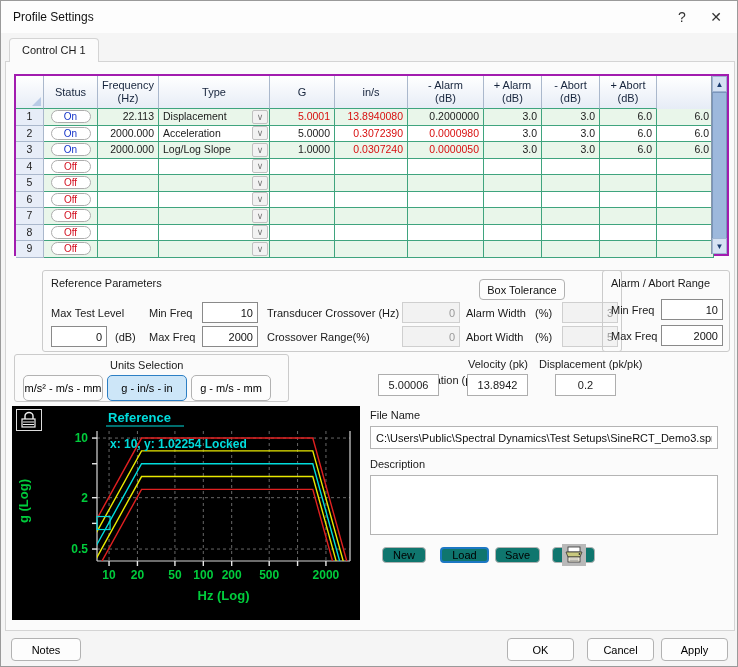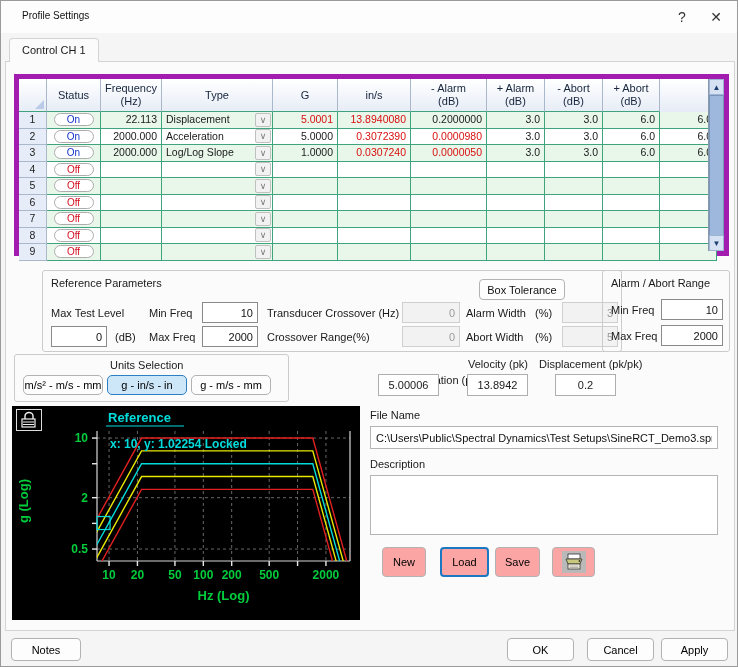--- a/index.html
+++ b/index.html
@@ -2,32 +2,32 @@
 <html><head>
 <meta charset="utf-8">
 <style>
   * { margin:0; padding:0; box-sizing:border-box; }
   html,body { width:738px; height:667px; }
   body { font-family:"Liberation Sans", sans-serif; font-size:11px; color:#1a1a1a; }
   .dialog { position:relative; width:738px; height:667px; background:#f5f5f5; border:1px solid #9a9a9a; overflow:hidden; }
 
   
   .titlebar { position:absolute; left:0; top:0; width:100%; height:32px; background:#fdfdfd; }
-  .titlebar .title { position:absolute; left:21px; top:9px; font-size:10px; color:#111; }
+  .titlebar .title { position:absolute; left:12px; top:9px; font-size:12px; color:#111; }
   .tb-btn { position:absolute; top:4px; width:30px; height:24px; text-align:center; line-height:24px; font-size:14px; color:#333; cursor:default; }
   .tb-help { right:40px; }
   .tb-close { right:6px; }
 
   
   .tab { position:absolute; left:8px; top:37px; height:24px; padding:0 12px; background:#fbfbfb; border:1px solid #d4d4d4; border-bottom:none; border-radius:4px 4px 0 0; line-height:23px; font-size:11px; z-index:3; }
   .panel { position:absolute; left:4px; top:60px; width:730px; height:570px; background:#fbfbfb; border:1px solid #d4d4d4; }
 
   
   :root { --grid:#3fa47e; --cols:28px 54px 61px 111px 65px 73px 76px 58px 58px 57px 1fr; }
-  .table-wrap { position:absolute; left:8px; top:12px; width:715px; height:182px; border:5px solid #a21caf; background:#000000; }
+  .table-wrap { position:absolute; left:8px; top:12px; width:715px; height:182px; border:2px solid #a21caf; background:#000000; }
   .grid-area { position:absolute; left:0; top:0; width:698px; height:100%; }
   .thead { display:grid; grid-template-columns:var(--cols); height:33px; background:linear-gradient(#ffffff,#e6ecf6); }
   .th { border-right:1px solid #aab8cc; border-bottom:1px solid var(--grid); display:flex; align-items:center; justify-content:center; text-align:center; white-space:pre-line; font-size:11px; color:#16243c; line-height:1.15; position:relative; }
   .corner-tri { position:absolute; right:2px; bottom:2px; width:0; height:0; border-left:9px solid transparent; border-bottom:9px solid #b9cbe6; }
   .tr { display:grid; grid-template-columns:var(--cols); height:16.5px; background:#fff; }
   .tr.green { background:#e9f6ea; }
   .rownum { background:#e7edf8; border-right:1px solid #aab8cc; border-bottom:1px solid #aab8cc; text-align:center; font-size:10.5px; line-height:15px; color:#222; }
   .cell { border-right:1px solid var(--grid); border-bottom:1px solid var(--grid); font-size:10.5px; line-height:15px; padding:0 4px; overflow:hidden; }
   .cell.num { text-align:right; }
   .cell.red { color:#d80f0f; }
@@ -45,32 +45,32 @@
   .sb-btn.down { bottom:0; }
   .sb-thumb { position:absolute; left:0; top:16px; width:15px; height:148px; background:#9db8dc; border:1px solid #7a95bb; }
 
   
   .fieldset { position:absolute; border:1px solid #cbcbcb; border-radius:3px; background:transparent; }
   .fs-title { position:absolute; font-size:11px; color:#1a1a1a; white-space:nowrap; }
   .lbl { position:absolute; font-size:11px; color:#1a1a1a; white-space:nowrap; }
   .inp { position:absolute; height:21px; border:1px solid #8a8a8a; background:#fff; font-size:11px; text-align:right; padding:0 4px; font-family:inherit; color:#111; }
   .inp.dis { border:1px solid #cfcfcf; background:#f2f2f2; color:#9a9a9a; }
   .btn { border:1px solid #b2b2b2; border-radius:4px; background:#fdfdfd; font-size:11px; color:#111; font-family:inherit; text-align:center; }
-  .units-btn { position:absolute; height:20px; border:1px solid #b2b2b2; border-radius:5px; background:#fdfdfd; font-size:11px; font-family:inherit; }
+  .units-btn { position:absolute; height:26px; border:1px solid #b2b2b2; border-radius:5px; background:#fdfdfd; font-size:11px; font-family:inherit; }
   .units-btn.selected { background:#cde6f8; border:1px solid #2d7fc4; }
   .peak-lbl { position:absolute; font-size:11px; color:#1a1a1a; }
   .peak-box { position:absolute; height:22px; width:61px; border:1px solid #aeaeae; background:#fff; font-size:11px; text-align:center; line-height:20px; }
 
   
   .chart { position:absolute; left:6px; top:344px; width:348px; height:214px; background:#000; }
   .lockbox { position:absolute; left:4px; top:3px; width:26px; height:22px; border:1px solid #dcdcdc; background:#000; }
   
   .file-input { position:absolute; height:23px; border:1px solid #b4b4b4; background:#fff; font-size:11px; padding:0 5px; font-family:inherit; color:#111; }
   .desc { position:absolute; border:1px solid #b4b4b4; background:#fff; resize:none; font-family:inherit; font-size:11px; padding:3px 5px; }
-  .act-btn { position:absolute; height:30px; border:1px solid #b2b2b2; border-radius:4px; background:#fca5a5; font-size:11px; font-family:inherit; }
+  .act-btn { position:absolute; height:16px; border:1px solid #b2b2b2; border-radius:4px; background:#0f766e; font-size:11px; font-family:inherit; }
   .act-btn.focused { border:2px solid #1c77c3; }
   .print-btn { display:flex; align-items:center; justify-content:center; }
   .print-ic { width:24px; height:22px; background:#b9b9b9; display:flex; align-items:center; justify-content:center; }
 
   
   .bottombar { position:absolute; left:0; top:630px; width:100%; height:37px; background:#f5f5f5; }
   .bb-btn { position:absolute; top:7px; height:23px; border:1px solid #b2b2b2; border-radius:4px; background:#fdfdfd; font-size:11px; font-family:inherit; }
 </style>
 </head>
 <body>

